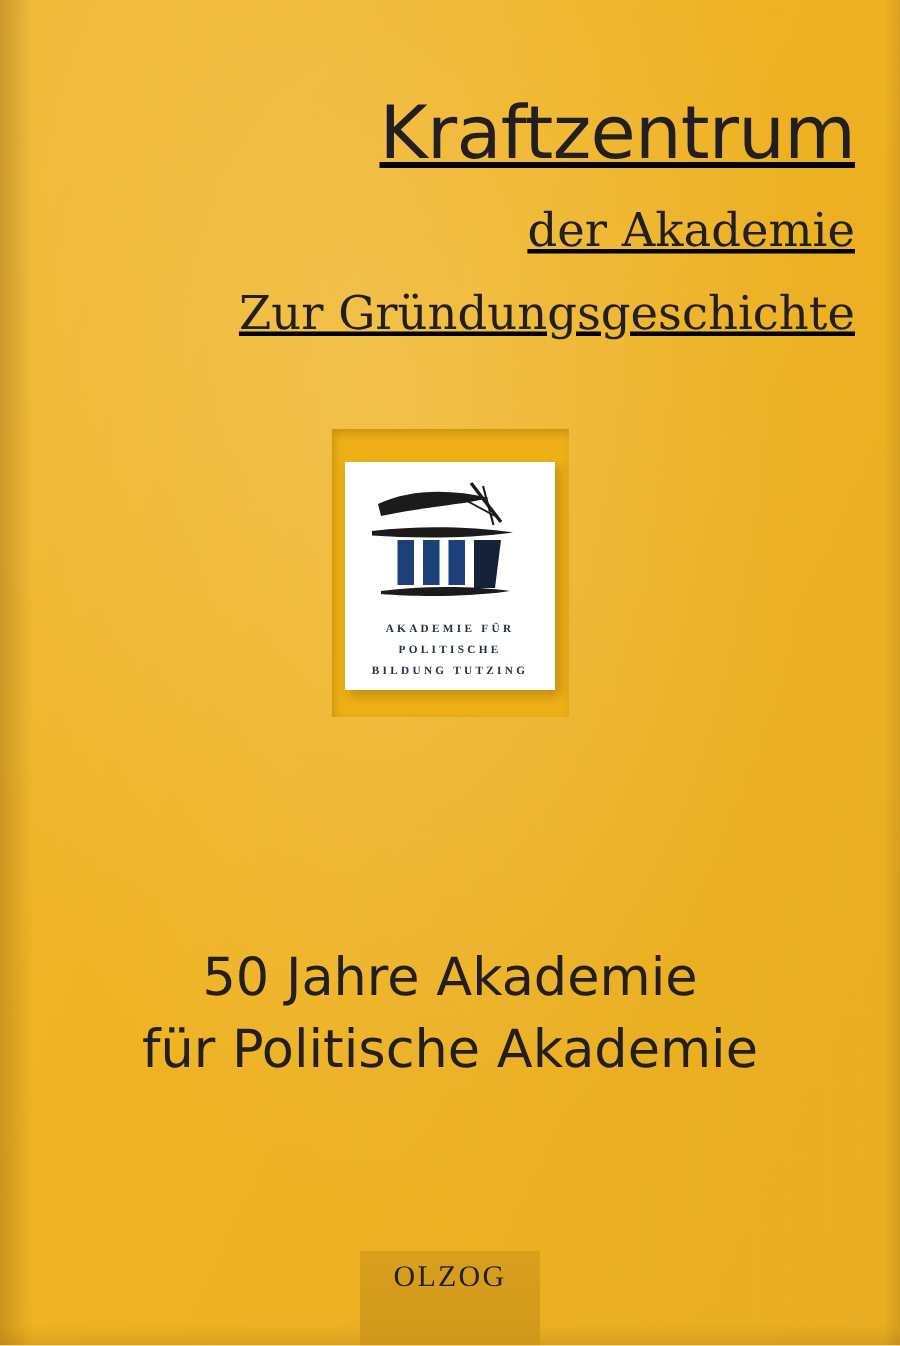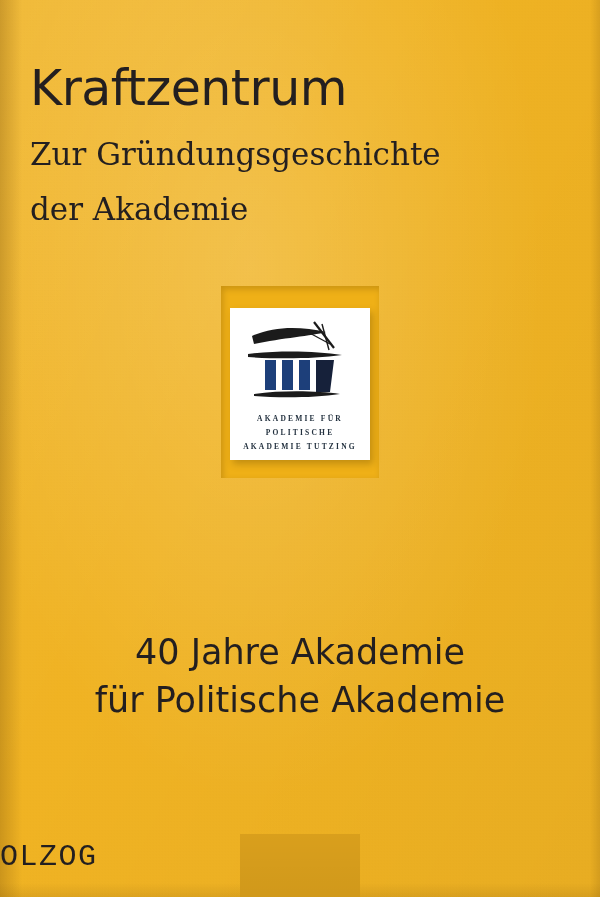--- a/index.html
+++ b/index.html
@@ -58,23 +58,24 @@
     height: 14px;
     background: linear-gradient(to top, rgba(120,80,10,0.16), rgba(120,80,10,0.0));
     pointer-events: none;
   }
 
   .title-block {
     position: absolute;
     left: 0;
     right: 0;
     top: 60px;
-    text-align: left;
+    text-align: right;
     padding: 0 30px;
     box-sizing: border-box;
+    text-decoration: underline;
   }
   .main-title {
     font-family: "DejaVu Sans", sans-serif;
     font-size: 49px;
     line-height: 1.20;
     color: #231f20;
     letter-spacing: -0.5px;
     font-weight: 400;
   }
   .subtitle {
@@ -152,41 +153,42 @@
     width: 120px;
     height: 63px;
     background: #e0a41d;
     background-image: linear-gradient(to bottom, rgba(0,0,0,0.03), rgba(0,0,0,0.07));
   }
   .publisher-name {
     position: absolute;
     left: 0;
     right: 0;
     top: 840px;
-    font-family: Liberation Mono, monospace;
-    font-size: 30px;
+    text-align: center;
+    font-family: Liberation Serif, serif;
+    font-size: 20px;
     letter-spacing: 1.5px;
     color: #231f20;
     font-weight: 400;
   }
 </style>
 </head>
 <body>
 
 <div class="book-cover">
 
   <div class="grain"></div>
   <div class="spine-shadow"></div>
   <div class="edge-shadow-right"></div>
   <div class="edge-shadow-bottom"></div>
 
   <div class="title-block">
     <div class="main-title">Kraftzentrum</div>
+    <div class="subtitle">der Akademie</div>
     <div class="subtitle">Zur Gründungsgeschichte</div>
-    <div class="subtitle">der Akademie</div>
   </div>
 
   <div class="logo-wrap">
     <div class="logo-card">
       <svg class="logo-art" viewBox="0 0 140 96">
 
         <path d="M22 22 C 44 12, 70 12, 96 18 C 82 22, 52 24, 24 30 Z" fill="#1b1b1b"></path>
 
         <path d="M84 8 L 104 34" stroke="#1b1b1b" stroke-width="2.2" fill="none"></path>
         <path d="M92 10 L 99 36" stroke="#1b1b1b" stroke-width="1.4" fill="none"></path>
@@ -198,26 +200,26 @@
         <rect x="52" y="46" width="11" height="30" fill="#1d3f7a"></rect>
         <rect x="69" y="46" width="11" height="30" fill="#1d3f7a"></rect>
 
         <path d="M86 46 L 104 46 L 100 78 L 86 78 Z" fill="#16213a"></path>
 
         <path d="M24 80 C 54 76, 88 77, 110 80 C 84 84, 48 84, 24 82 Z" fill="#1b1b1b"></path>
       </svg>
       <div class="logo-text">
         <div>AKADEMIE FÜR</div>
         <div>POLITISCHE</div>
-        <div>AKADEMIE TUTZING</div>
+        <div>BILDUNG TUTZING</div>
       </div>
     </div>
   </div>
 
   <div class="series-block">
-    <div class="series-line">40 Jahre Akademie</div>
+    <div class="series-line">50 Jahre Akademie</div>
     <div class="series-line">für Politische Akademie</div>
   </div>
 
   <div class="publisher-bar"></div>
   <div class="publisher-name">OLZOG</div>
 
 </div>
 
 </body></html>

